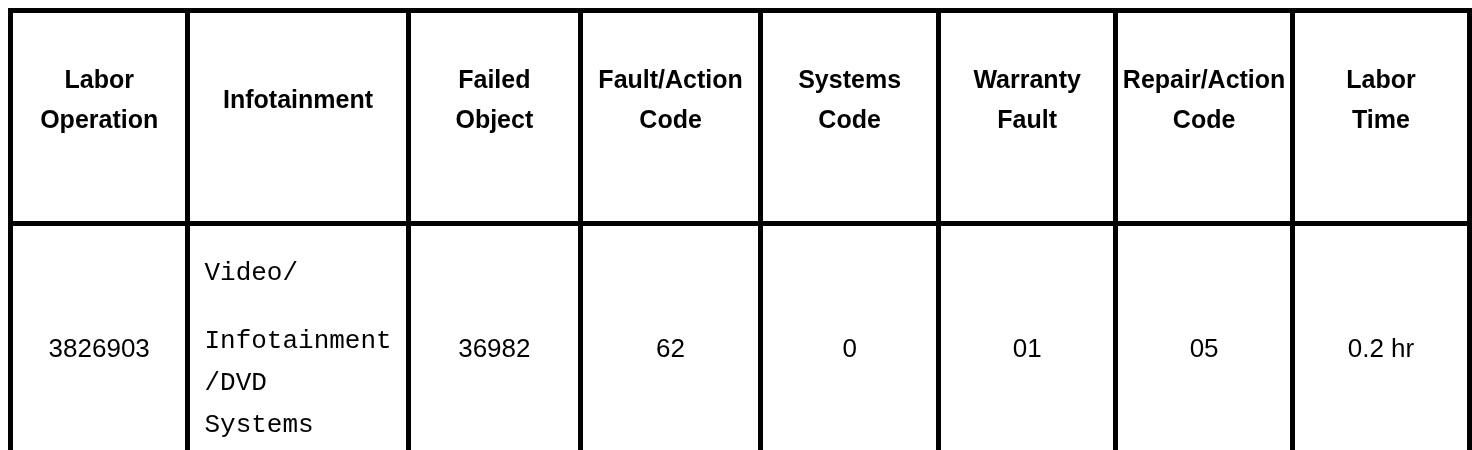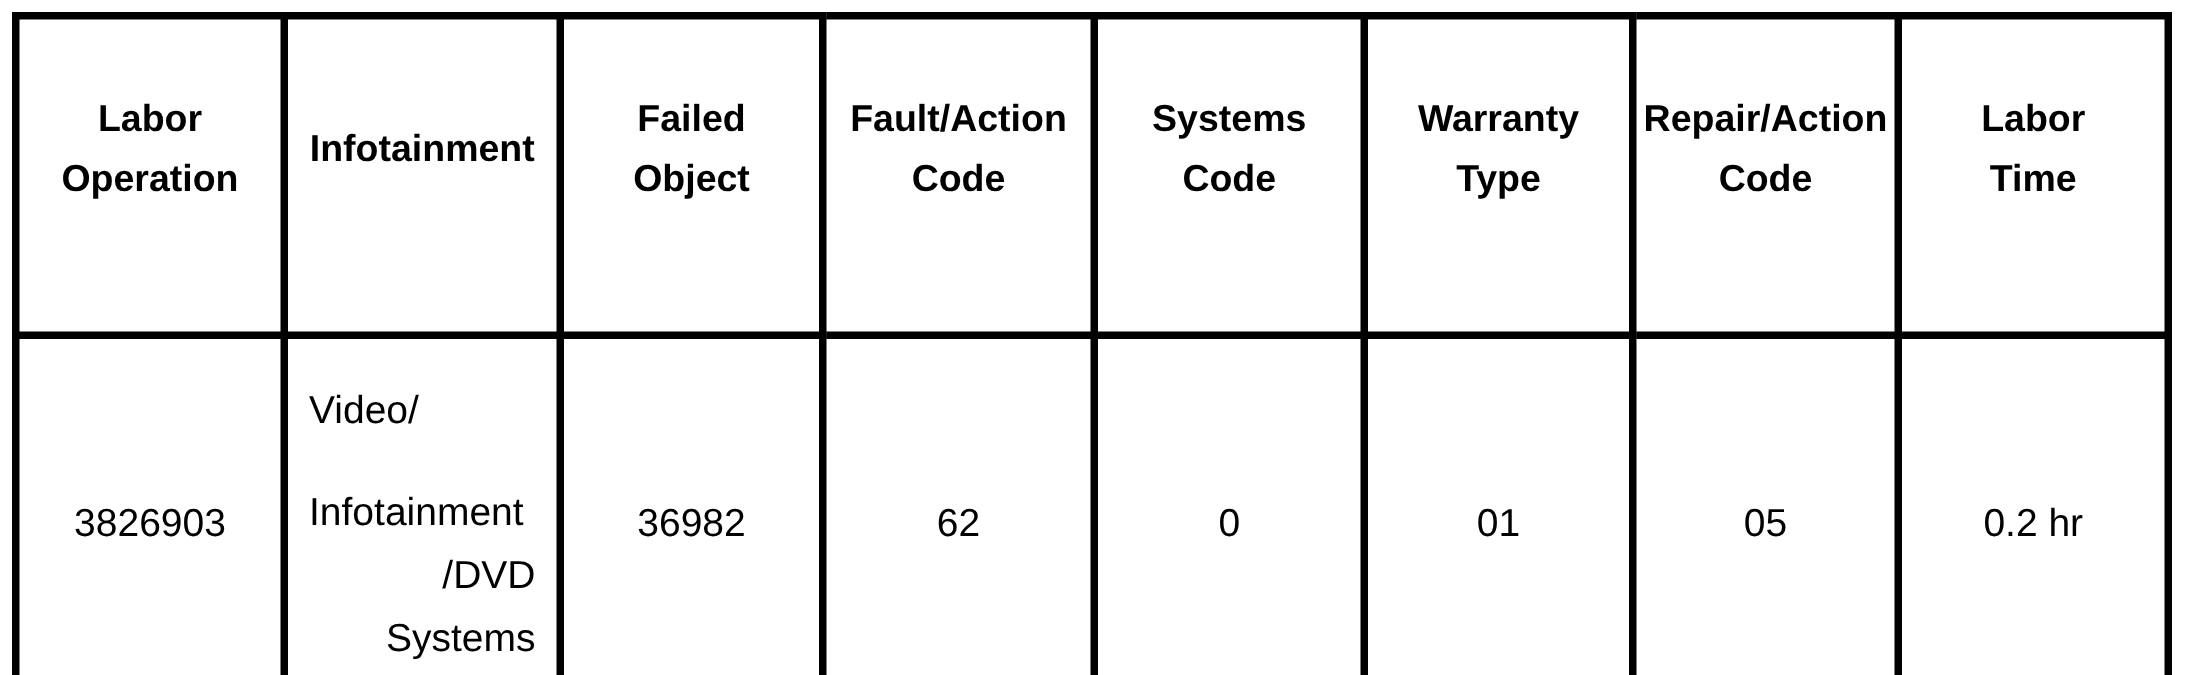--- a/index.html
+++ b/index.html
@@ -42,26 +42,27 @@
     padding: 0;
   }
   .data-row td.description-cell {
     text-align: left;
     padding: 0 14px;
     vertical-align: middle;
   }
   .desc-line {
     line-height: 42px;
     white-space: nowrap;
+    font-family: Liberation Mono, monospace;
   }
   .desc-line.first {
     margin-bottom: 26px;
   }
   .desc-line.centered {
-    text-align: right;
+    text-align: left;
   }
   col.c1 { width: 179px; }
   col.c2 { width: 184px; }
   col.c3 { width: 175px; }
   col.c4 { width: 181px; }
   col.c5 { width: 180px; }
   col.c6 { width: 179px; }
   col.c7 { width: 177px; }
   col.c8 { width: 180px; }
 </style>
@@ -84,21 +85,21 @@
       <th>Labor
 Operation</th>
       <th>Infotainment</th>
       <th>Failed
 Object</th>
       <th>Fault/Action
 Code</th>
       <th>Systems
 Code</th>
       <th>Warranty
-Type</th>
+Fault</th>
       <th>Repair/Action
 Code</th>
       <th>Labor
 Time</th>
     </tr>
     <tr class="data-row">
       <td>3826903</td>
       <td class="description-cell">
         <div class="desc-line first">Video/</div>
         <div class="desc-line">Infotainment</div>

